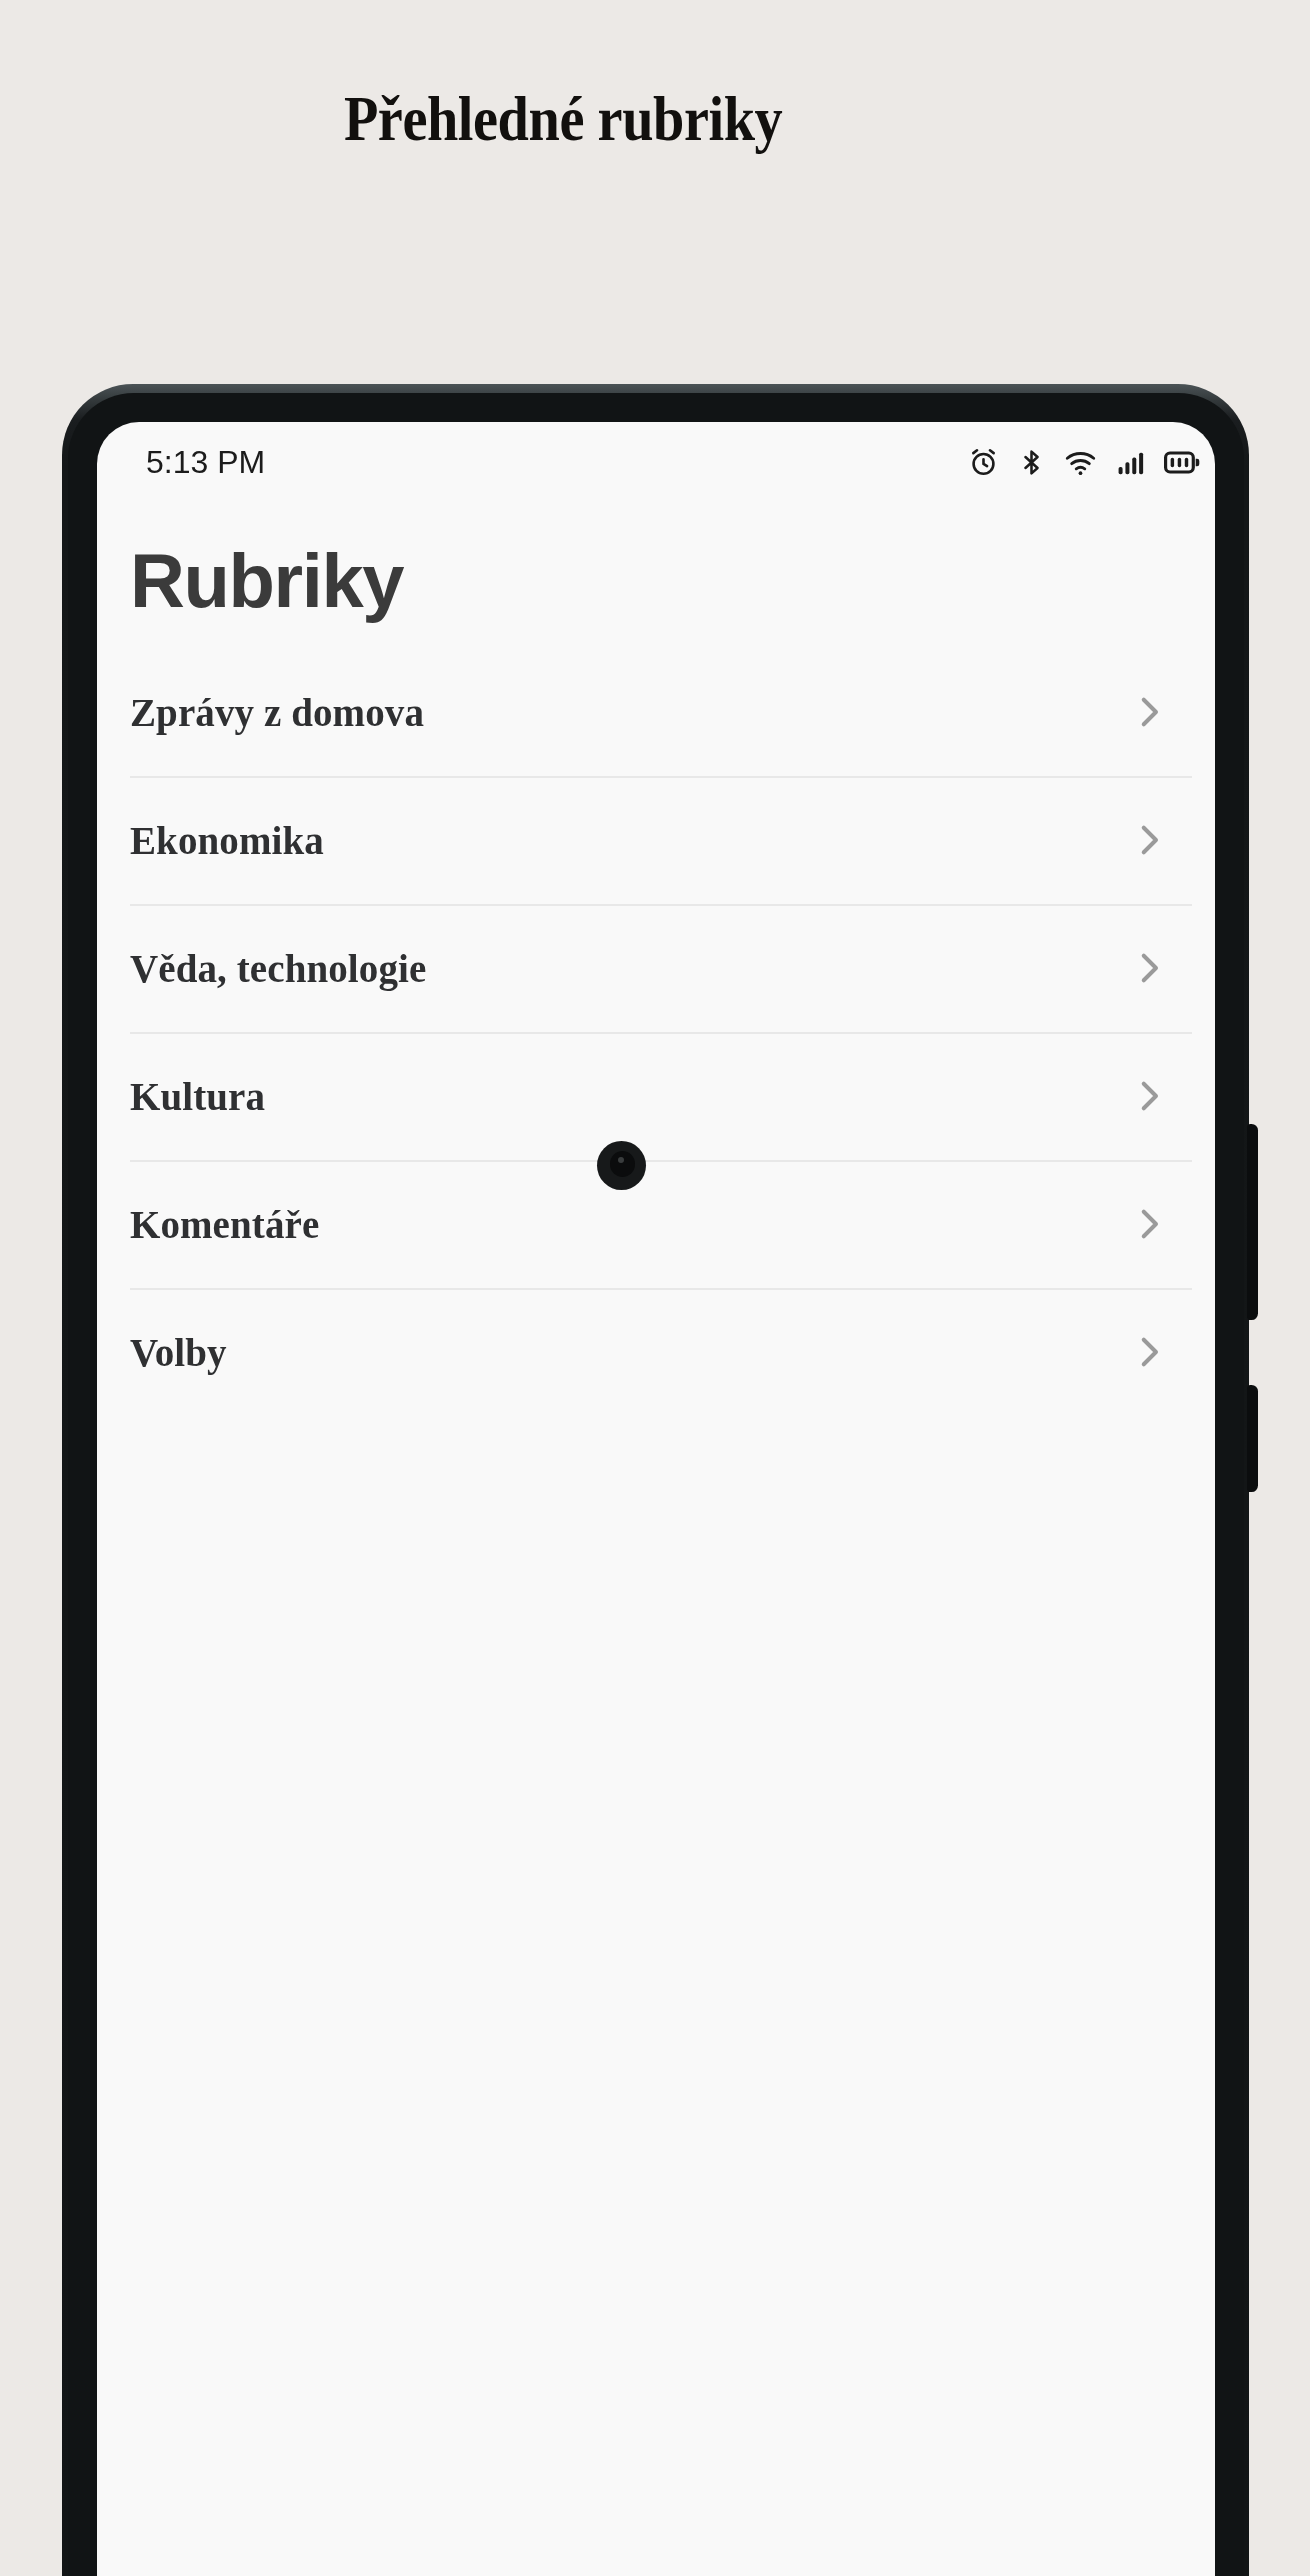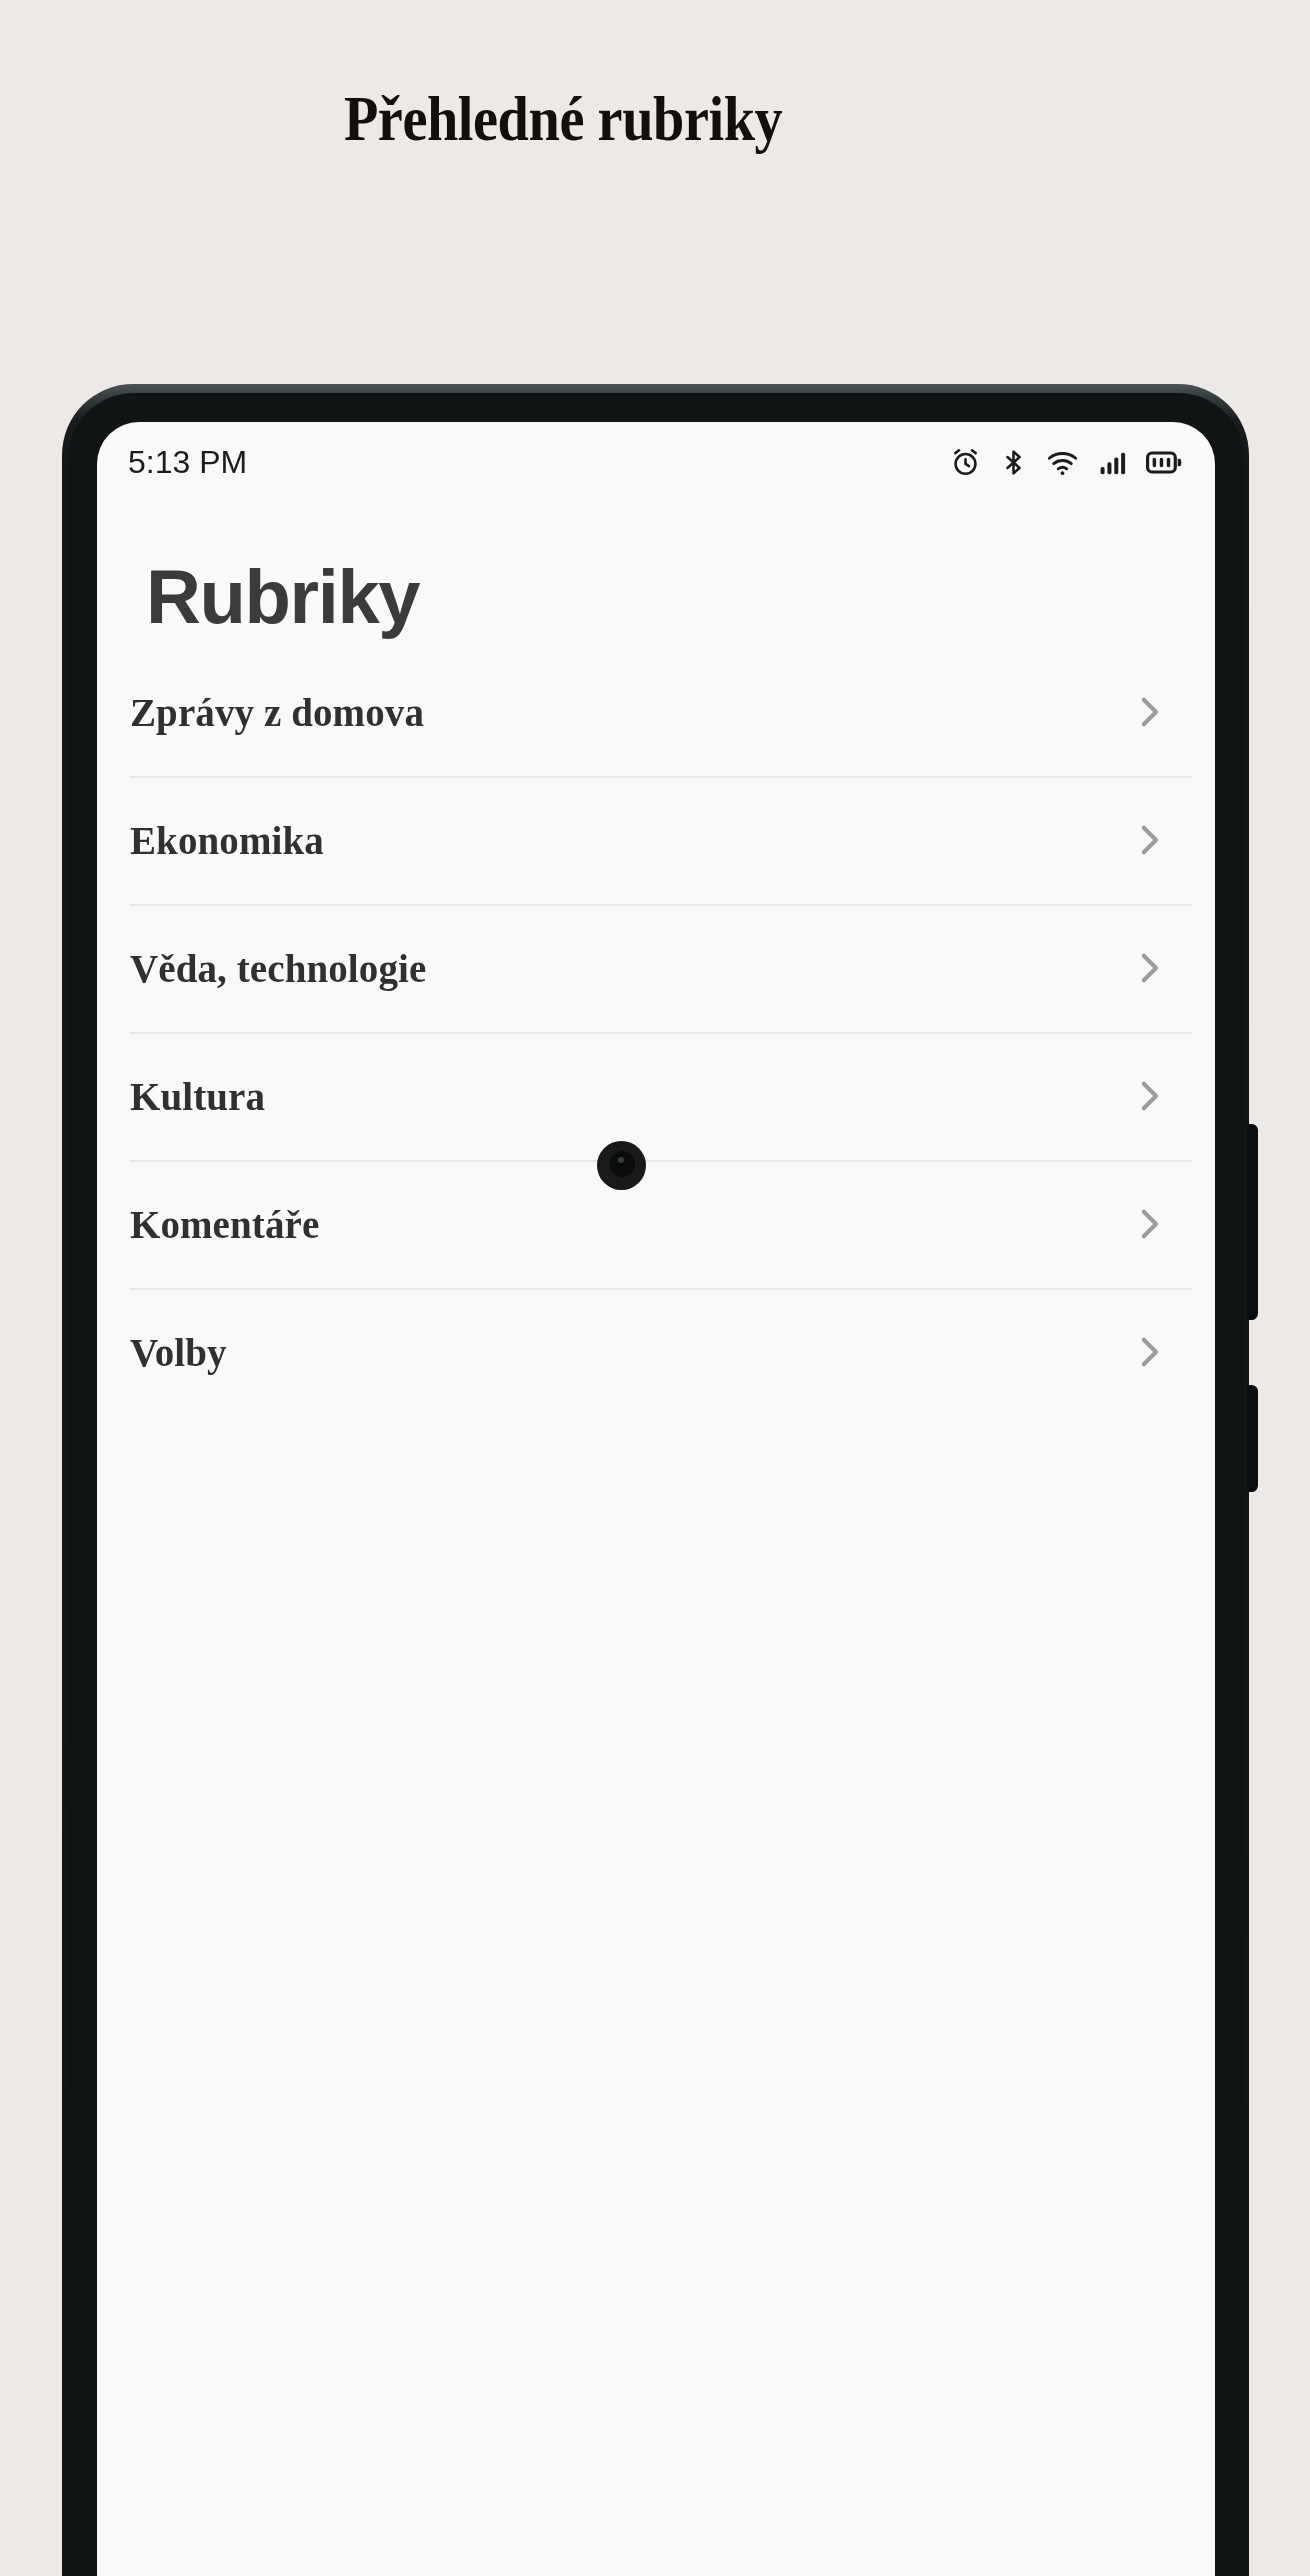--- a/index.html
+++ b/index.html
@@ -86,21 +86,21 @@
   .btn-power {
     left: 1185px;
     top: 1001px;
     width: 11px;
     height: 107px;
   }
 
   
   .status-bar {
     position: absolute;
-    left: 0;
+    left: 18px;
     top: 0;
     width: 1118px;
     height: 80px;
     display: flex;
     align-items: center;
     justify-content: space-between;
     padding: 0 33px 0 31px;
     box-sizing: border-box;
   }
   .status-time {
@@ -154,21 +154,21 @@
   .app-title {
     position: absolute;
     left: 33px;
     top: 121px;
     font-family: "Liberation Sans", "DejaVu Sans", sans-serif;
     font-weight: 700;
     font-size: 76px;
     letter-spacing: -1.4px;
     color: #3b3b3b;
     line-height: 1;
-    margin: 16px;
+    margin: 0;
   }
 
   .rubriky-list {
     position: absolute;
     left: 0;
     top: 226px;
     width: 1095px;
   }
   .rubriky-row {
     position: relative;

